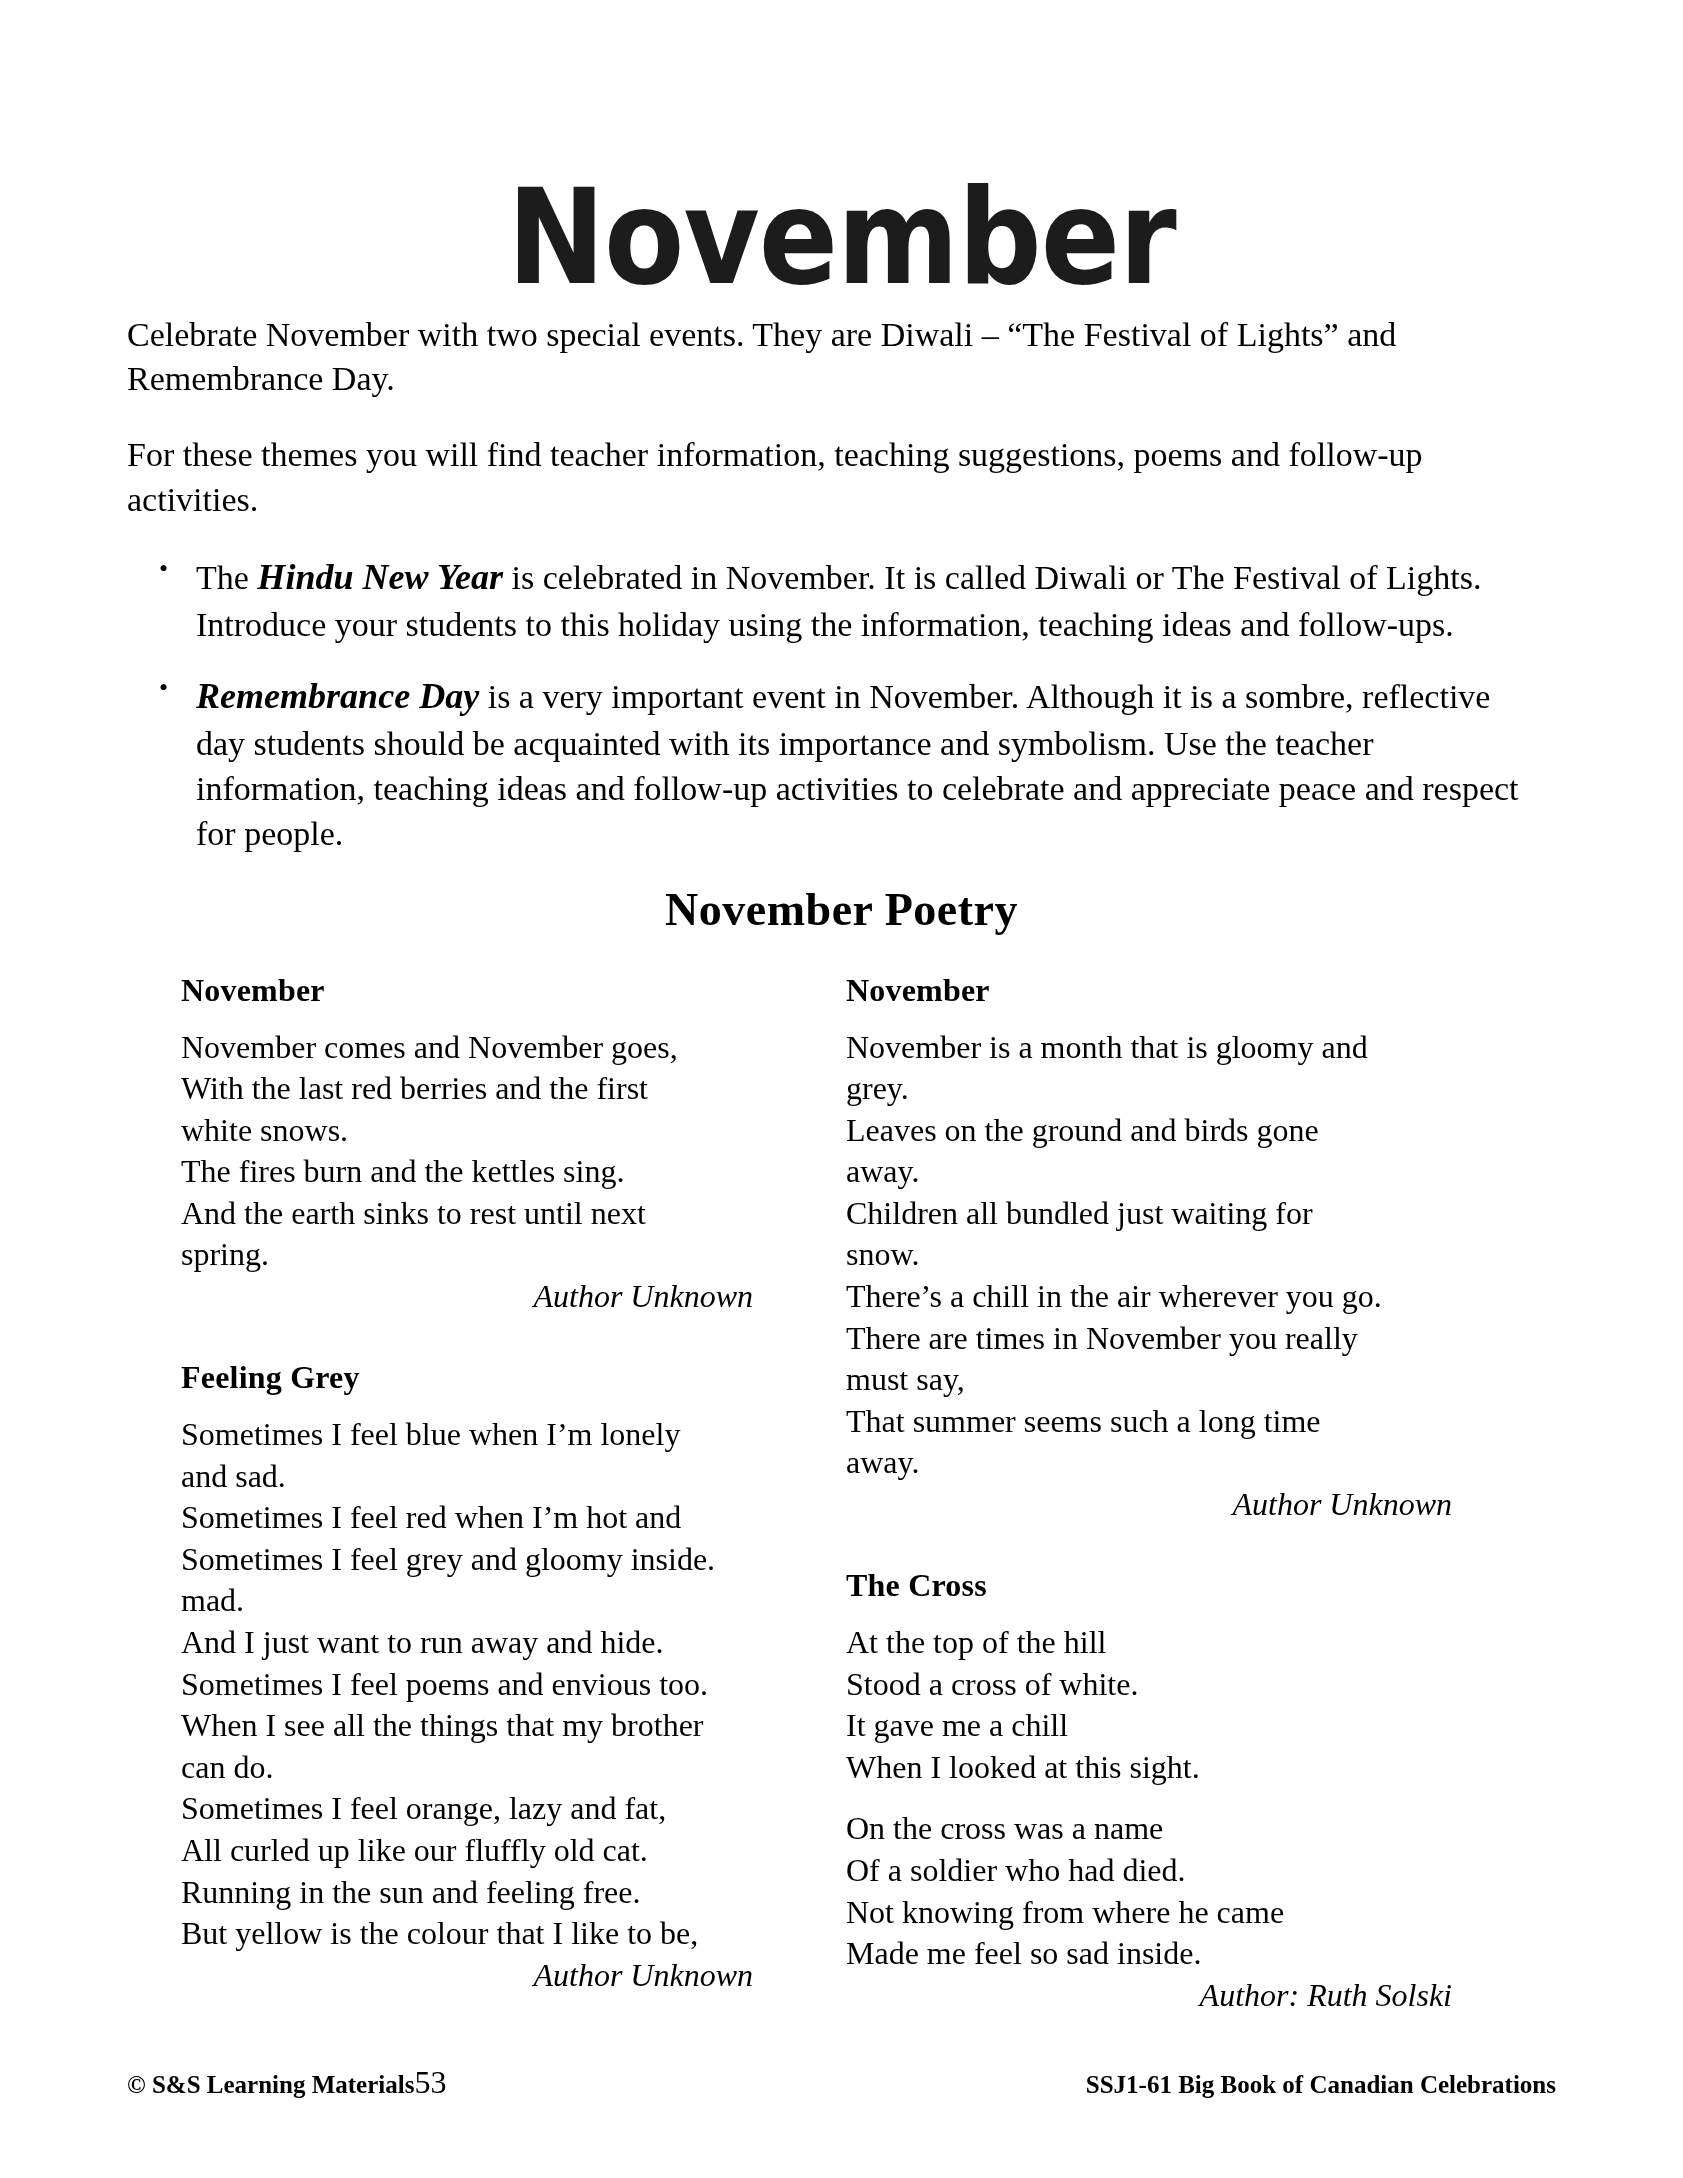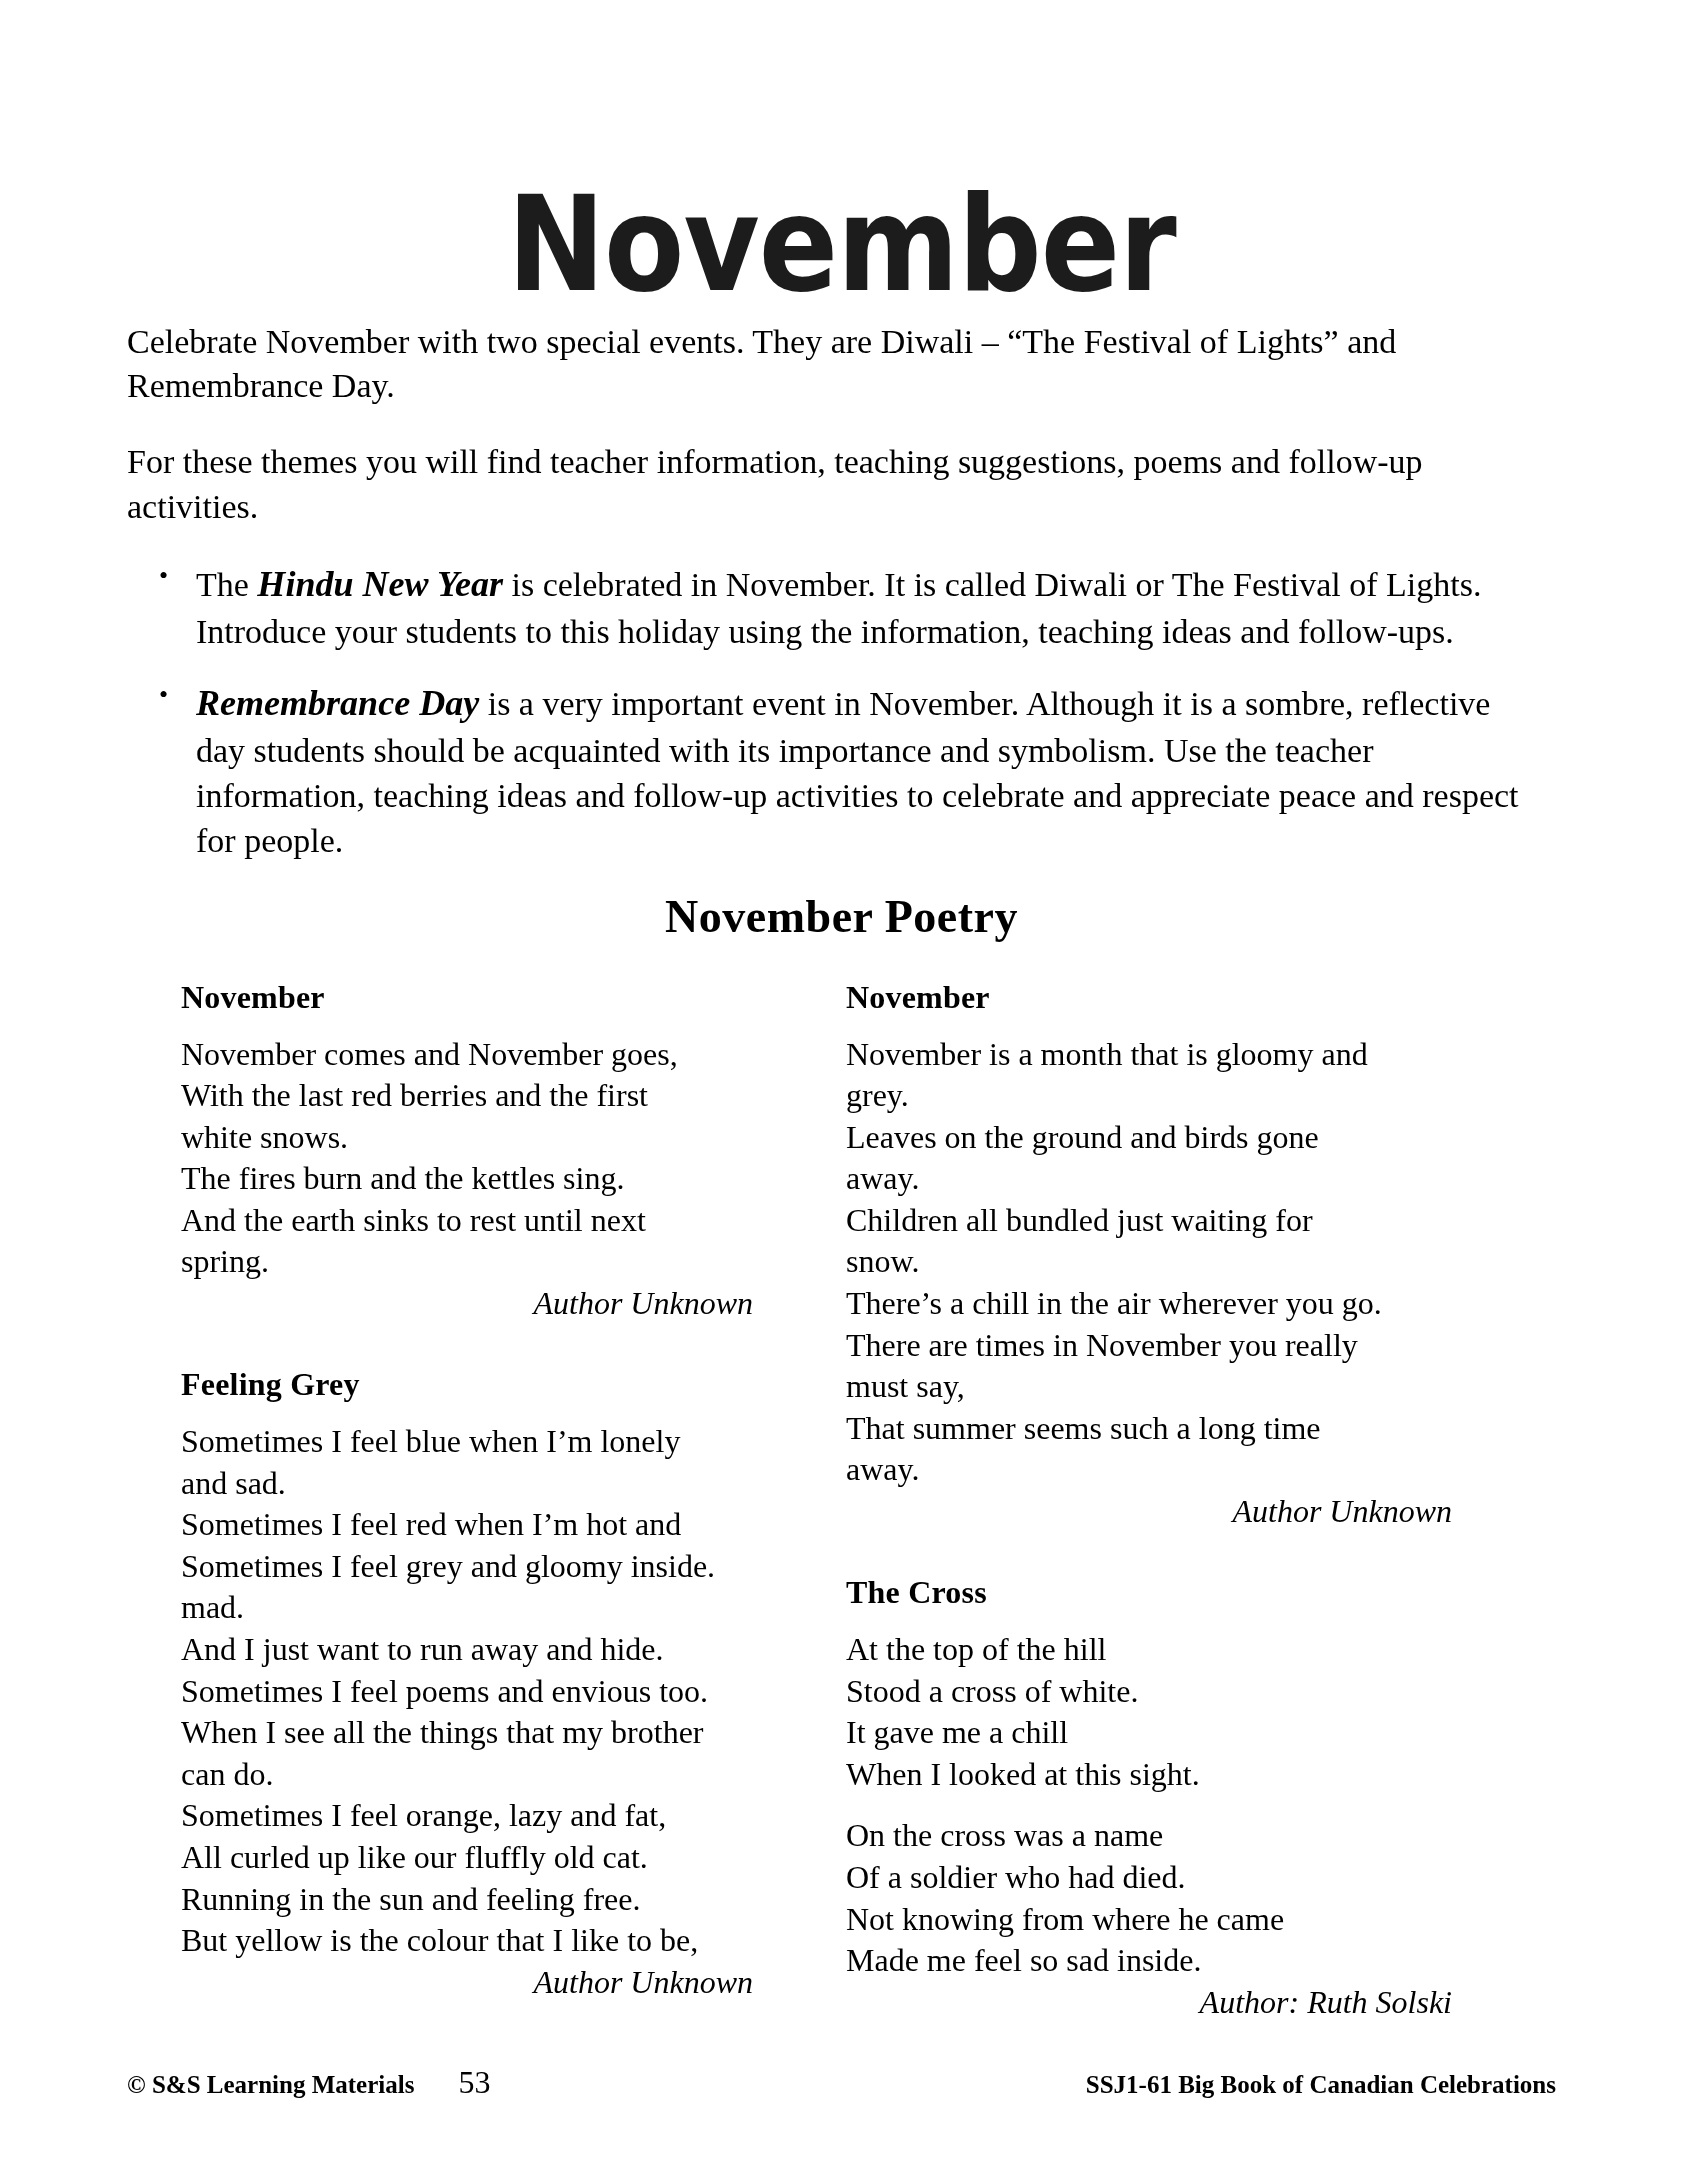--- a/index.html
+++ b/index.html
@@ -14,21 +14,21 @@
     color: #000000;
     position: relative;
     overflow: hidden;
   }
 
   .page {
     position: relative;
     width: 1683px;
     height: 2178px;
     box-sizing: border-box;
-    padding: 12px 127px;
+    padding: 5px 127px;
   }
 
   
   .page-title {
     text-align: center;
     font-family: "DejaVu Sans", sans-serif;
     font-weight: bold;
     font-size: 117px;
     line-height: 1.0;
     letter-spacing: -1px;
@@ -133,21 +133,20 @@
   
   .footer {
     position: absolute;
     left: 127px;
     right: 127px;
     bottom: 77px;
     display: flex;
     align-items: baseline;
     font-size: 25px;
     font-weight: bold;
-    gap: 44px;
   }
   .footer-left {
     flex: 0 0 auto;
   }
   .footer-center {
     flex: 1 1 auto;
     text-align: left;
     font-weight: normal;
     font-size: 32px;
     padding-right: 69px;

